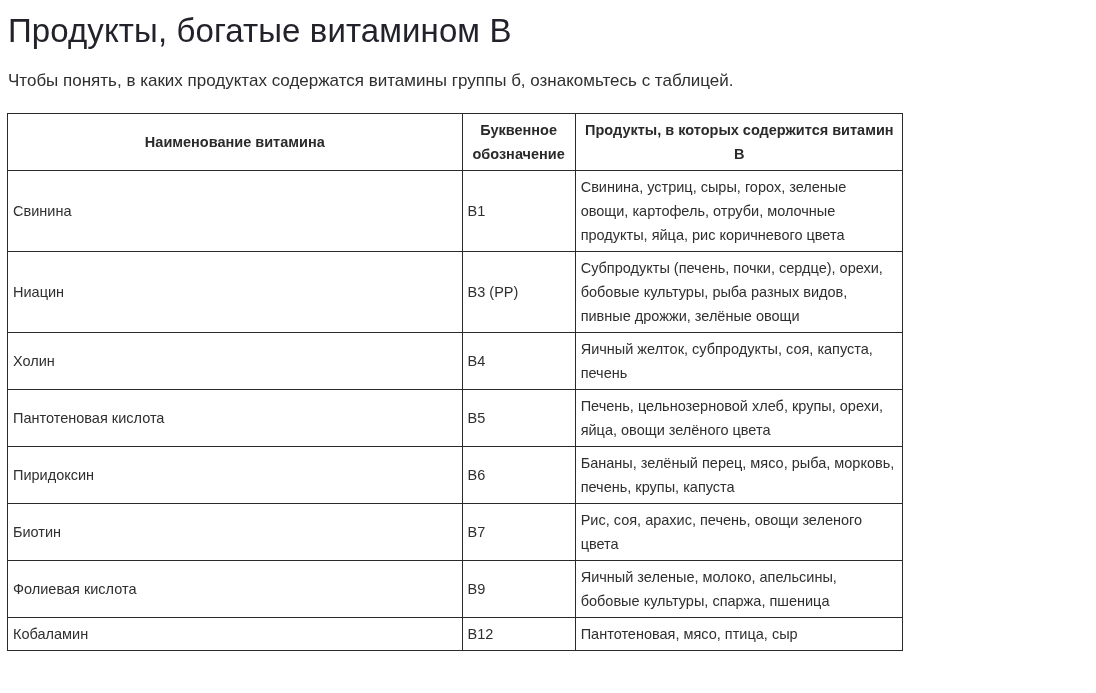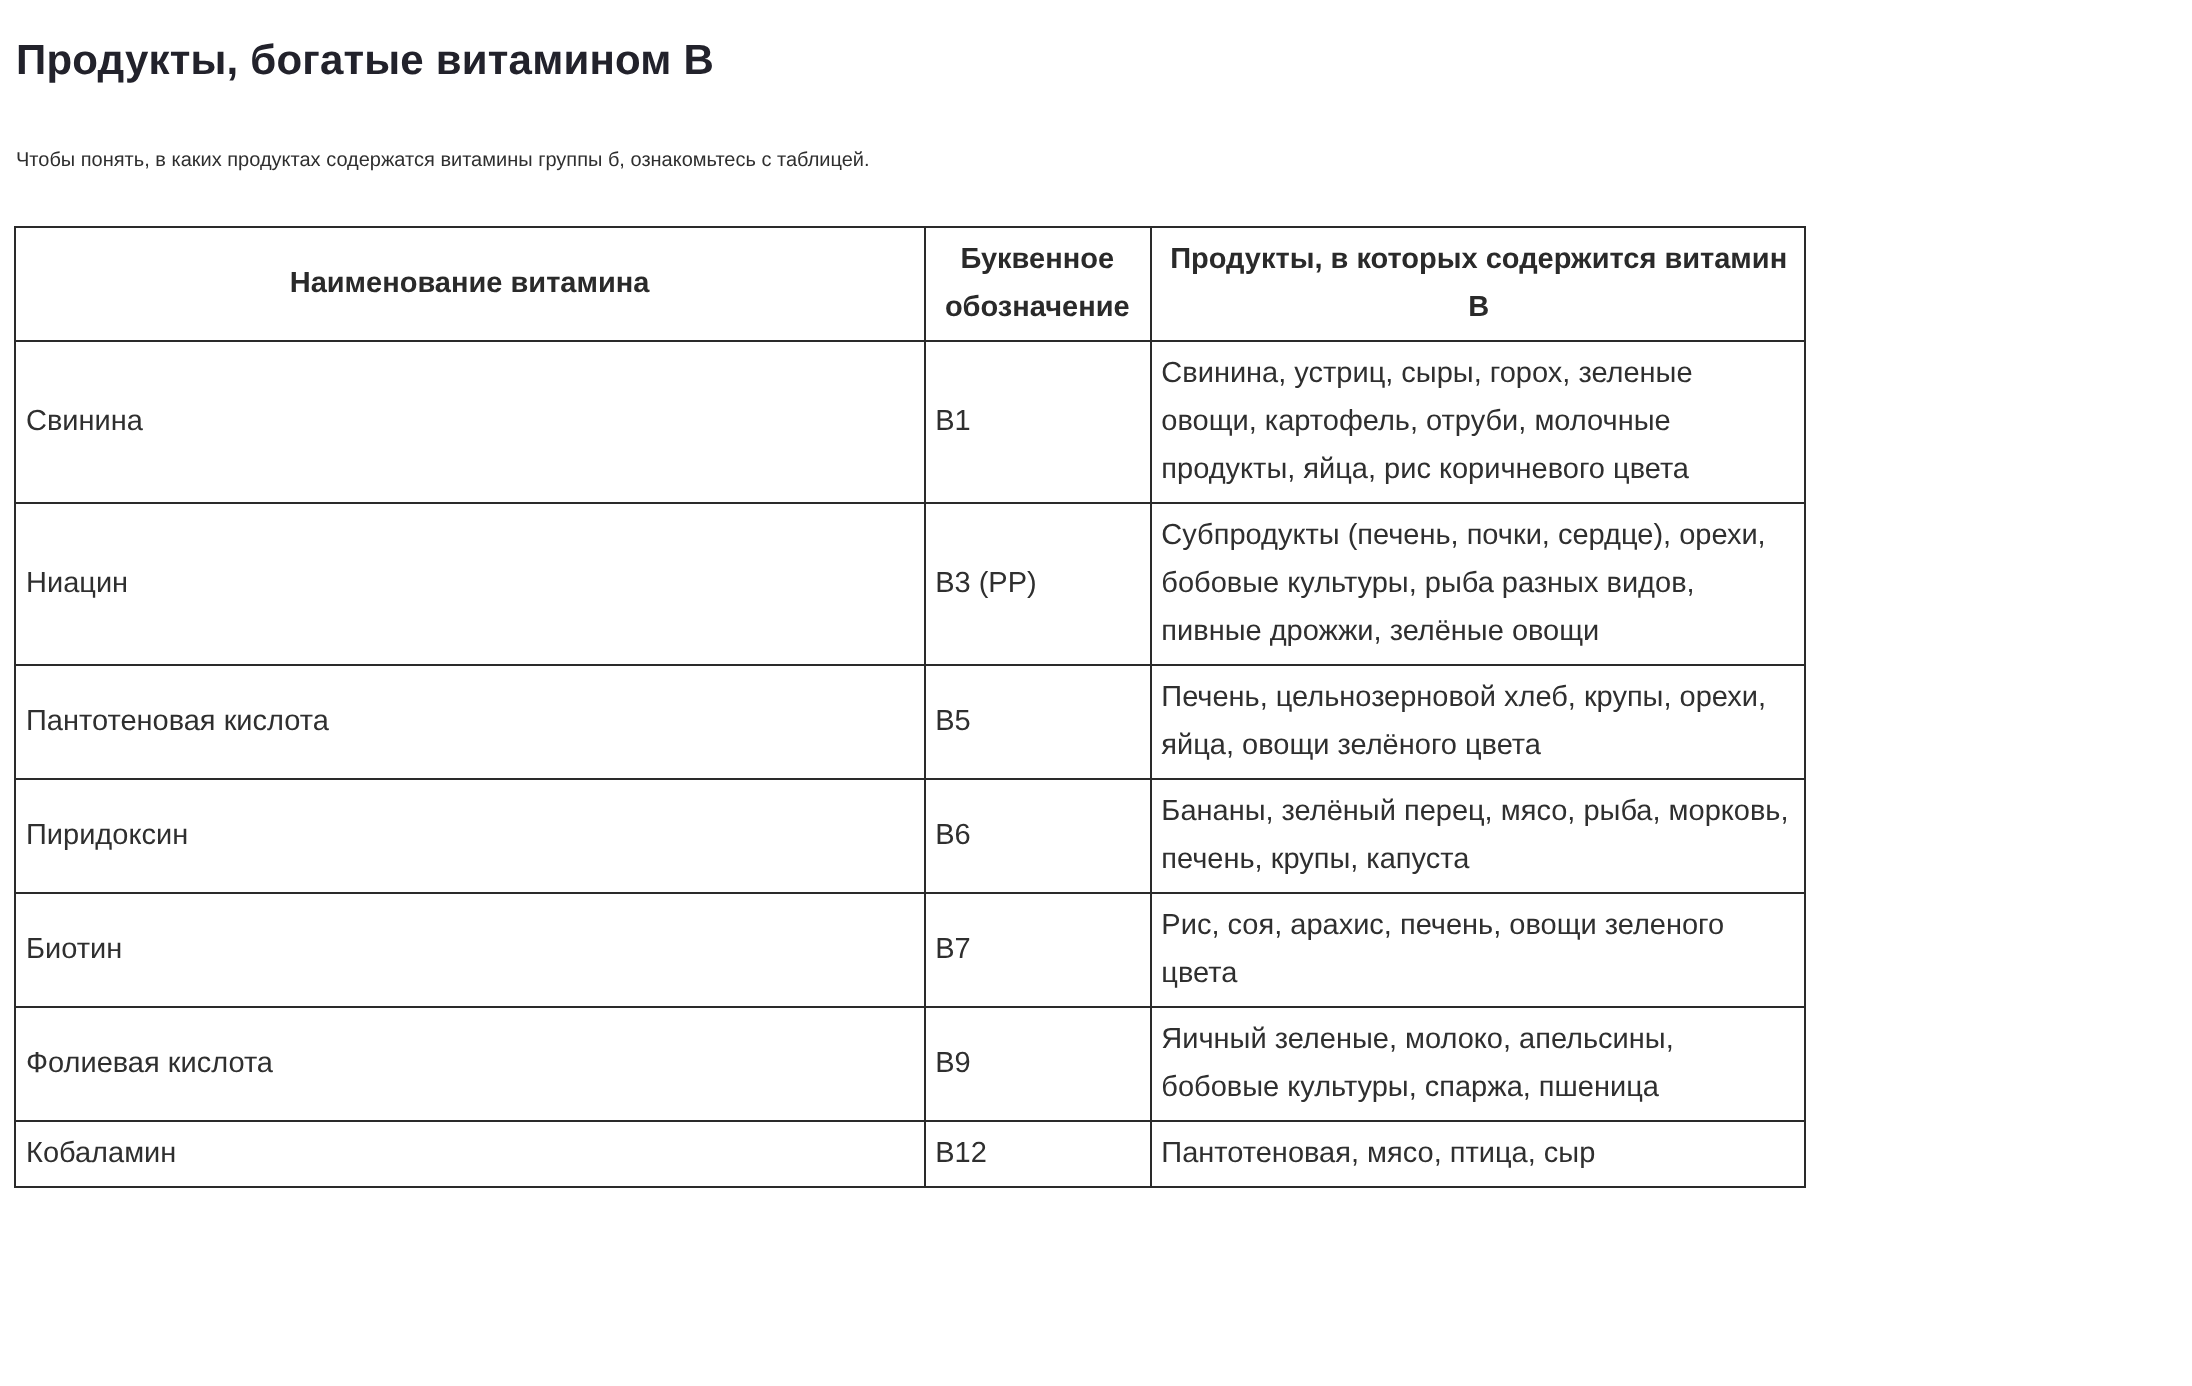--- a/index.html
+++ b/index.html
@@ -5,26 +5,26 @@
     * { box-sizing: border-box; margin: 0; padding: 0; }
     html, body {
       width: 1096px; height: 693px; overflow: hidden;
       background: #ffffff;
       font-family: "Liberation Sans", "DejaVu Sans", sans-serif;
       color: #2b2b2b;
     }
     .page { position: relative; width: 1096px; height: 693px; }
     h1.title {
       position: absolute; left: 8px; top: 13px;
-      font-size: 21px; font-weight: bold; color: #22222b;
+      font-size: 33px; font-weight: normal; color: #22222b;
       letter-spacing: 0.1px; line-height: 36px;
     }
     p.intro {
       position: absolute; left: 8px; top: 71px;
-      font-size: 10px; color: #2f2f2f; line-height: 20px;
+      font-size: 17px; color: #2f2f2f; line-height: 20px;
     }
     table.vit {
       position: absolute; left: 7px; top: 113px;
       width: 896px;
       border-collapse: collapse;
       font-size: 14.5px; color: #2f2f2f;
     }
     table.vit th, table.vit td {
       border: 1.5px solid #2a2a2a;
       vertical-align: middle;
@@ -65,20 +65,25 @@
           <td>Свинина</td>
           <td>B1</td>
           <td>Свинина, устриц, сыры, горох, зеленые овощи, картофель, отруби, молочные продукты, яйца, рис коричневого цвета</td>
         </tr>
         <tr style="height: 81px;">
           <td>Ниацин</td>
           <td>B3 (PP)</td>
           <td>Субпродукты (печень, почки, сердце), орехи, бобовые культуры, рыба разных видов, пивные дрожжи, зелёные овощи</td>
         </tr>
         <tr style="height: 57px;">
+          <td>Холин</td>
+          <td>B4</td>
+          <td>Яичный желток, субпродукты, соя, капуста, печень</td>
+        </tr>
+        <tr style="height: 57px;">
           <td>Пантотеновая кислота</td>
           <td>B5</td>
           <td>Печень, цельнозерновой хлеб, крупы, орехи, яйца, овощи зелёного цвета</td>
         </tr>
         <tr style="height: 57px;">
           <td>Пиридоксин</td>
           <td>B6</td>
           <td>Бананы, зелёный перец, мясо, рыба, морковь, печень, крупы, капуста</td>
         </tr>
         <tr style="height: 33px;">

